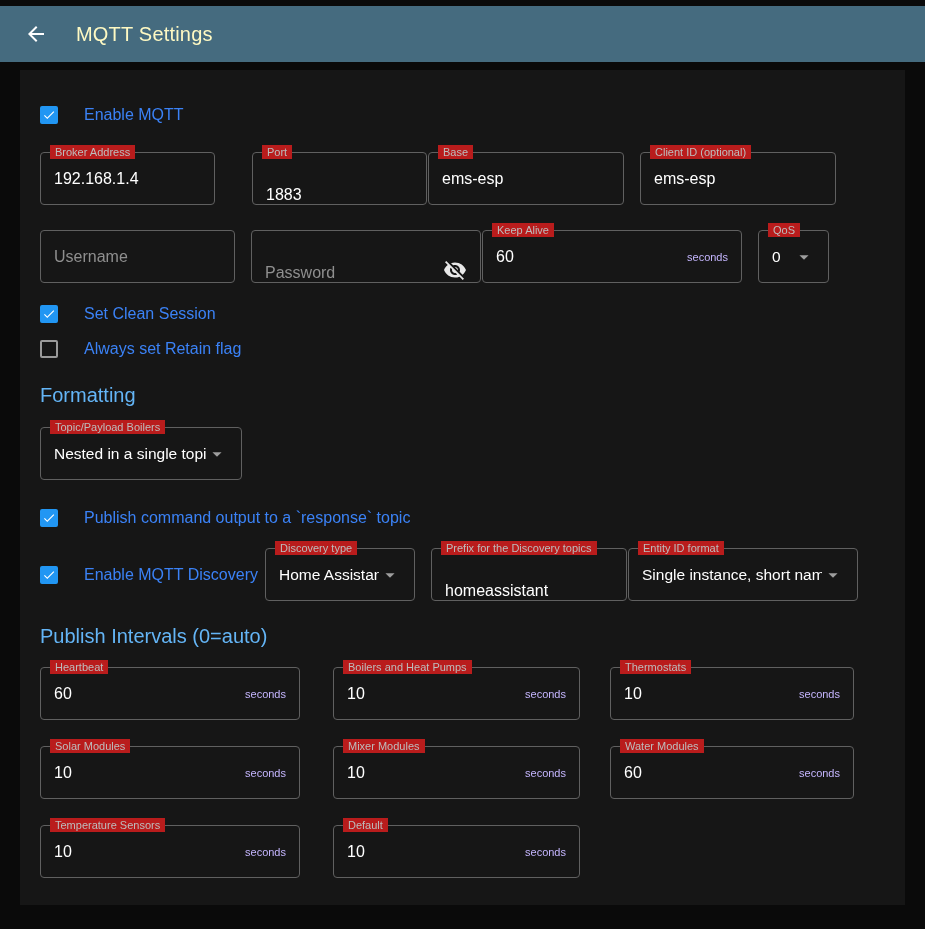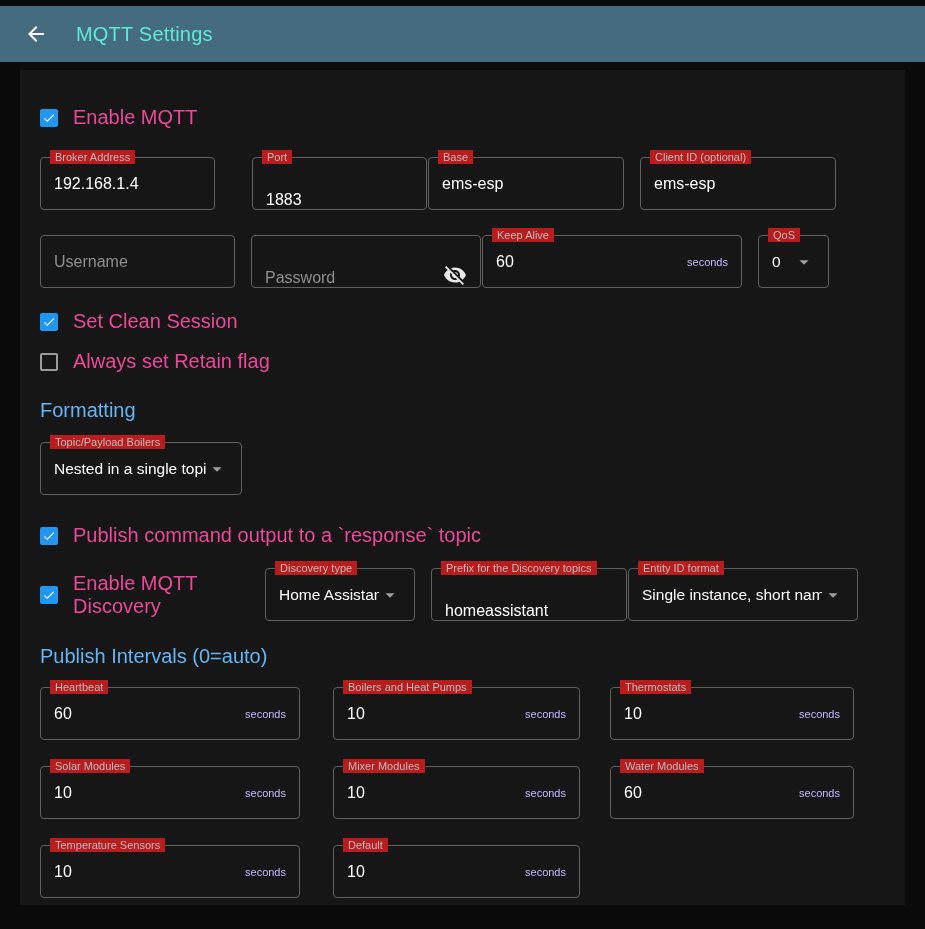--- a/index.html
+++ b/index.html
@@ -17,21 +17,21 @@
     display: flex;
     align-items: center;
     padding: 0 24px;
   }
   .back-btn {
     width: 24px; height: 24px;
     display: flex; align-items: center; justify-content: center;
     cursor: pointer;
     margin-right: 28px;
   }
-  .appbar-title { font-size: 20px; font-weight: 400; letter-spacing: .2px; color: #5eead4; }
+  .appbar-title { font-size: 20px; font-weight: 400; letter-spacing: .2px; color: #fef9c3; }
 
   
   .panel {
     margin: 8px 20px 0 20px;
     height: 835px;
     background: #161616;
     padding: 36px 17px 20px 20px;
     overflow: hidden;
   }
 
@@ -40,21 +40,21 @@
   .cb {
     width: 18px; height: 18px;
     border: 2px solid #9a9a9a;
     border-radius: 2px;
     display: flex; align-items: center; justify-content: center;
     flex: 0 0 auto;
   }
   .cb .tick { display: none; width: 16px; height: 16px; }
   .cb.checked { background: #2196f3; border-color: #2196f3; }
   .cb.checked .tick { display: block; }
-  .cblabel { margin-left: 15px; font-size: 20px; color: #ec4899; }
+  .cblabel { margin-left: 26px; font-size: 16px; color: #3b82f6; }
 
   
   .row { display: flex; align-items: center; }
   .field {
     position: relative;
     height: 53px;
     border: 1px solid #606060;
     border-radius: 4px;
     display: flex;
     align-items: center;

